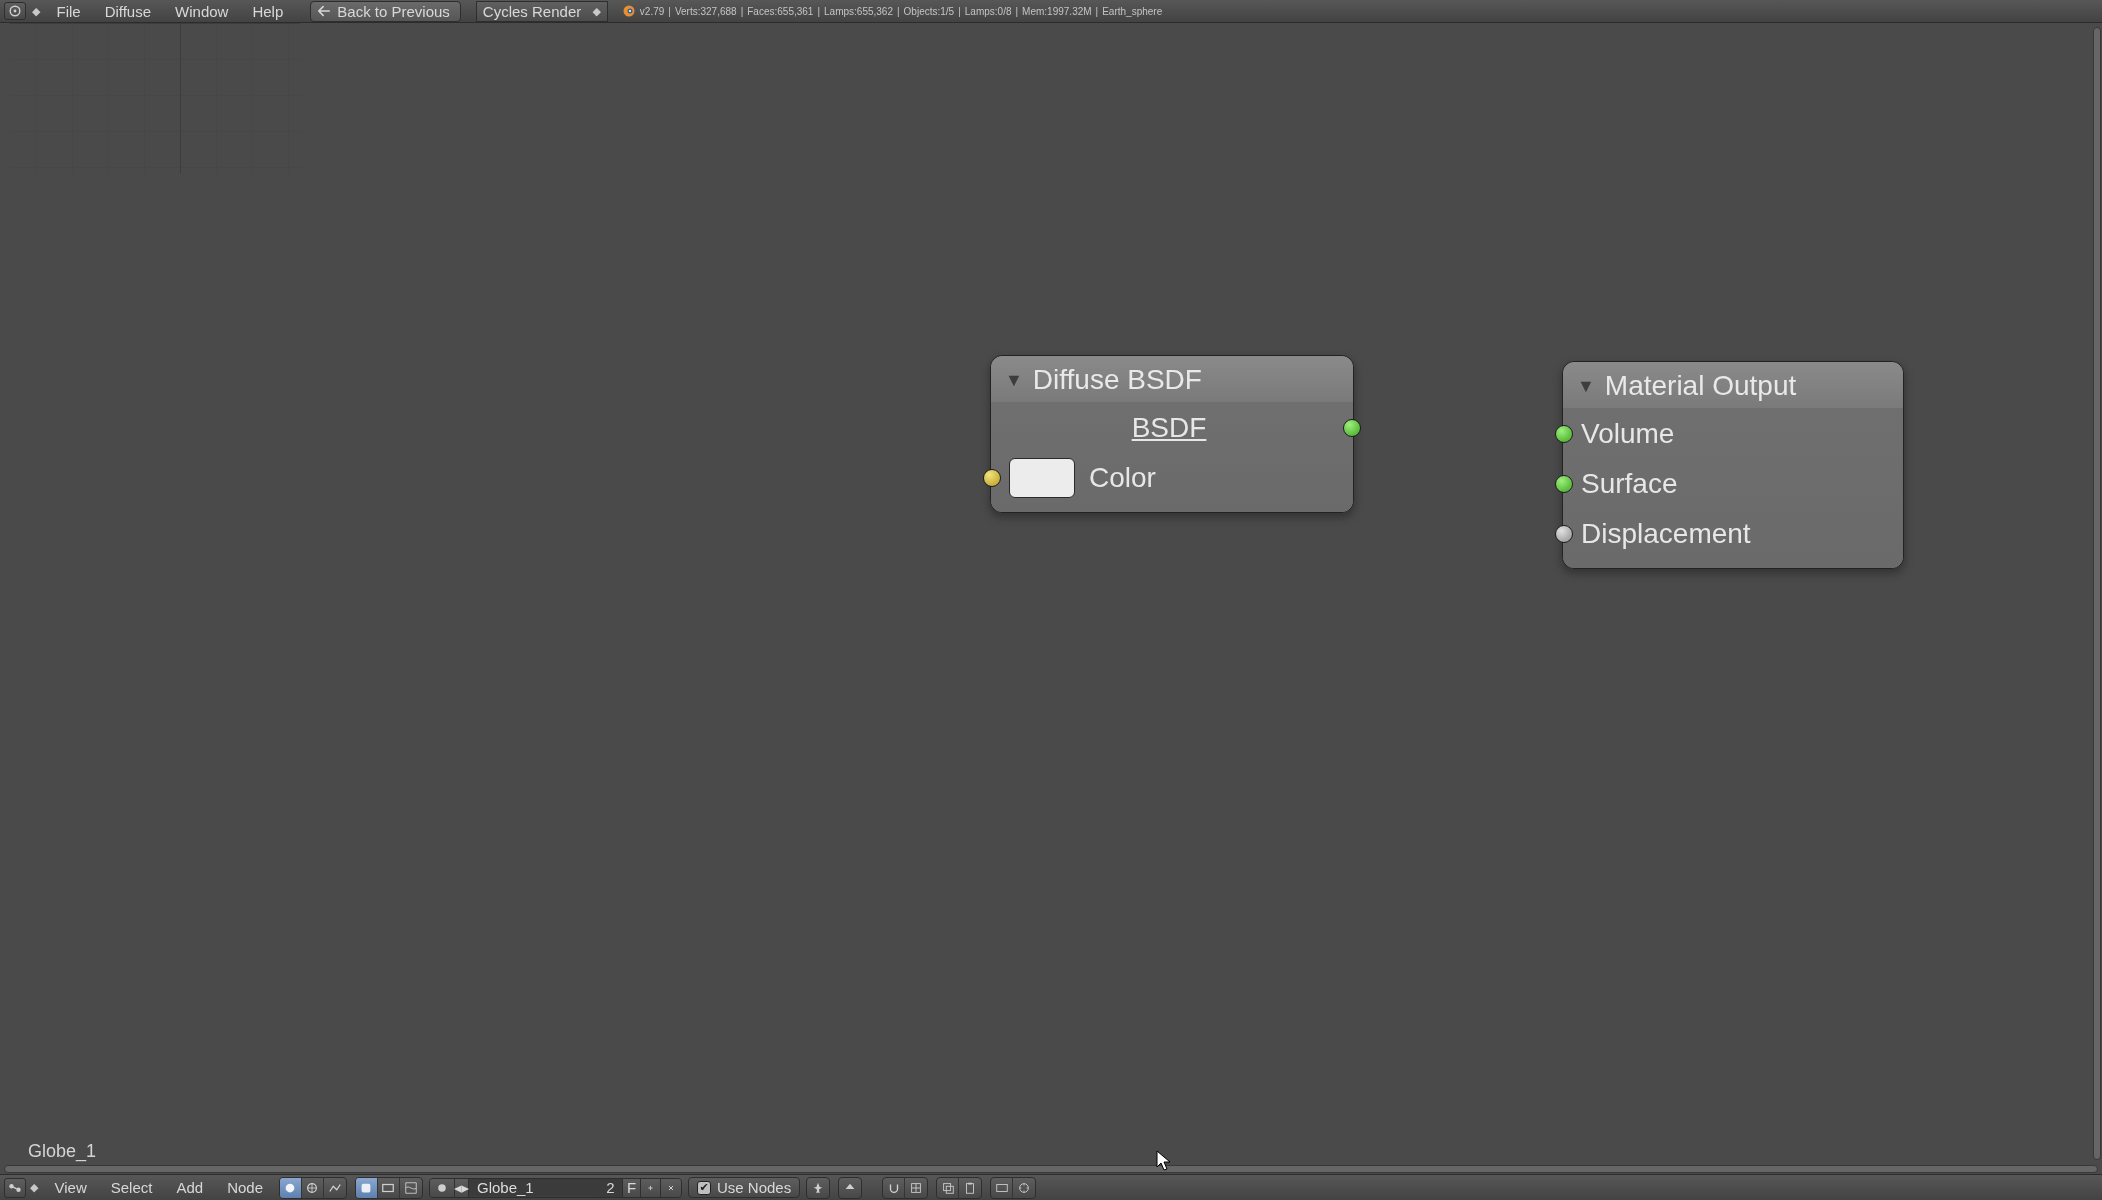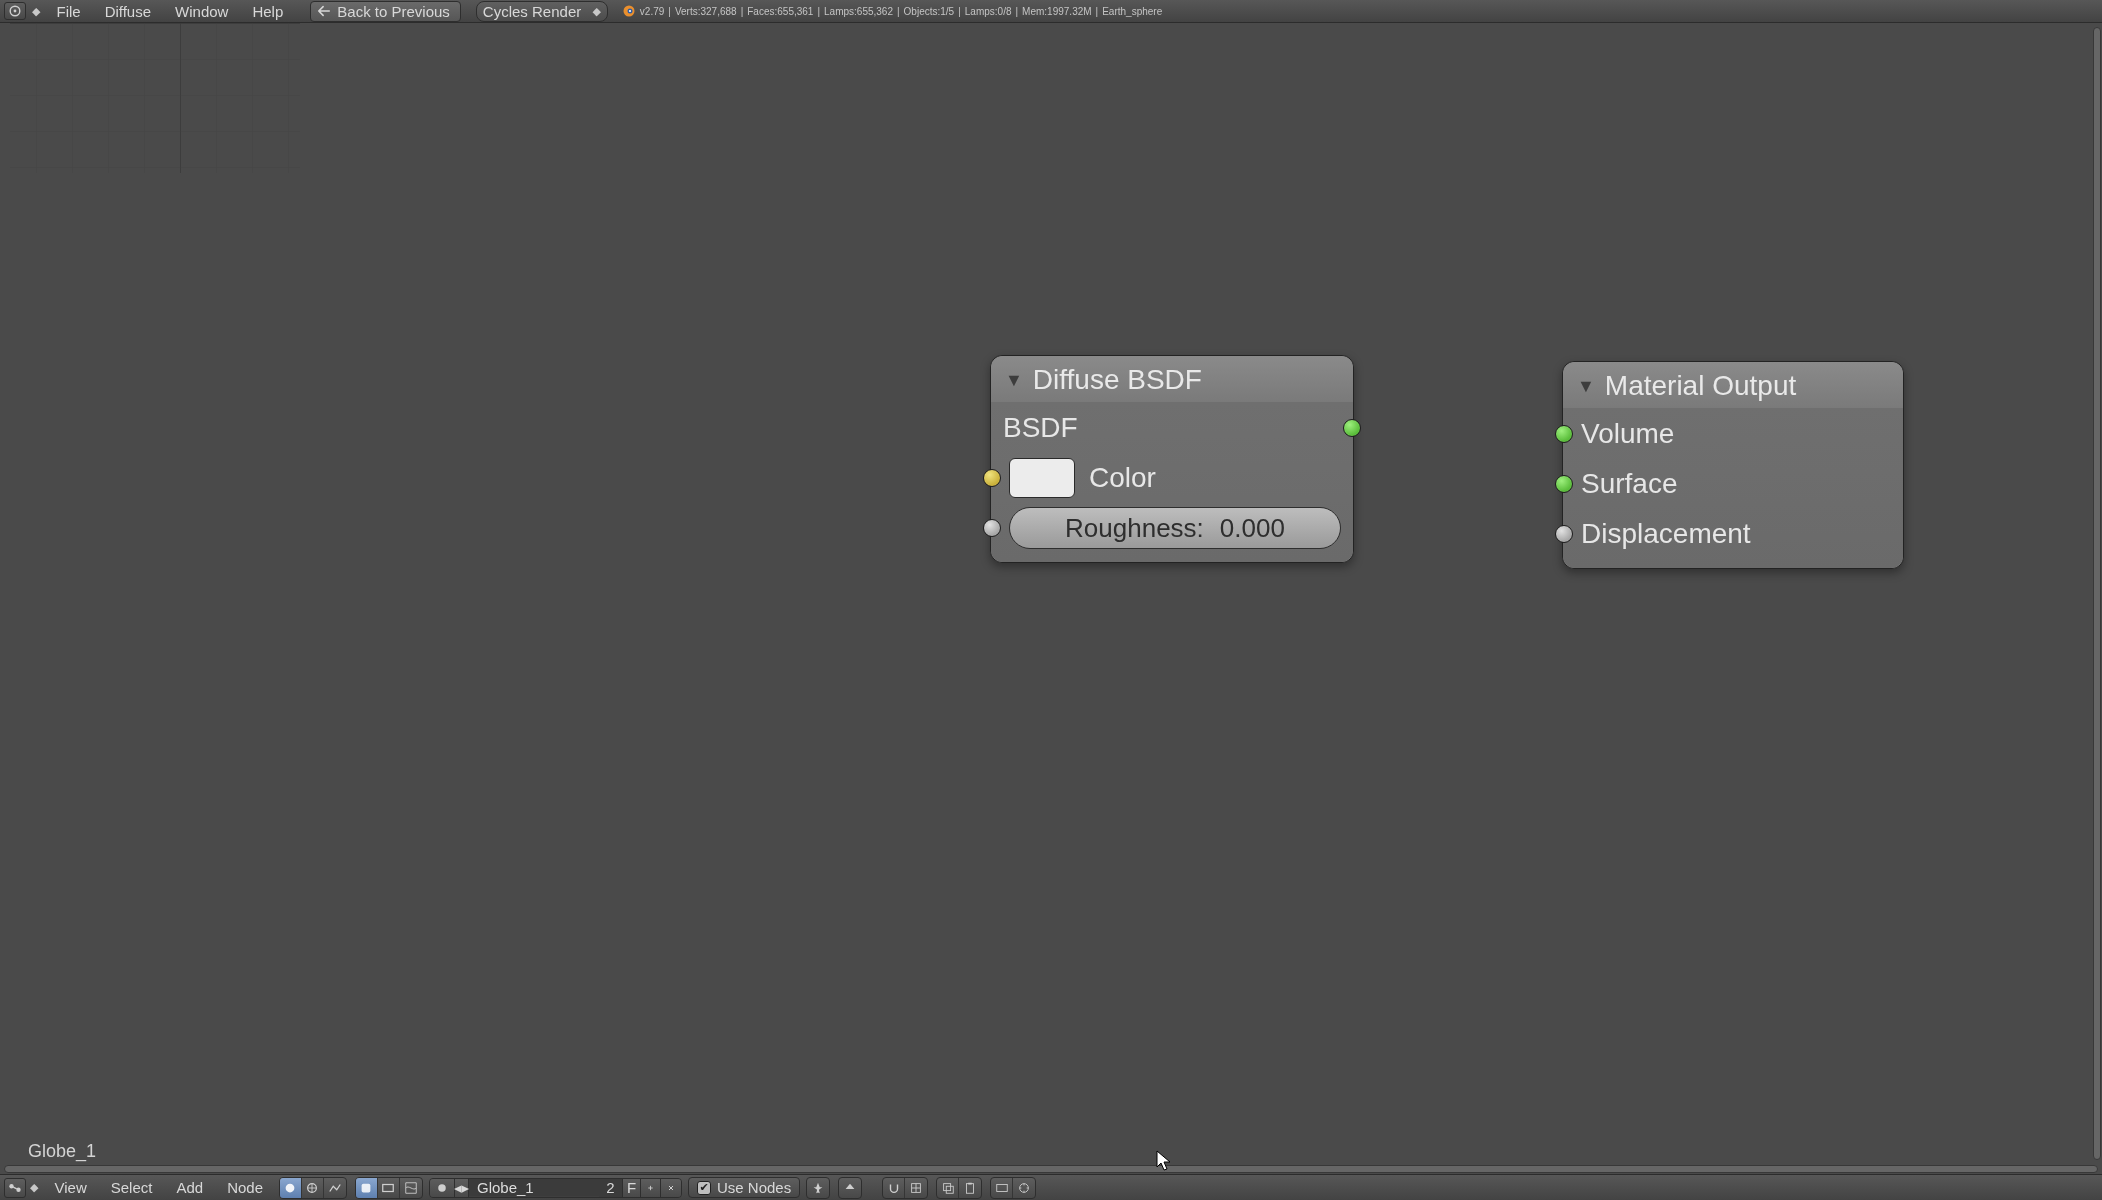--- a/index.html
+++ b/index.html
@@ -54,21 +54,21 @@
     background: linear-gradient(#6a6a6a,#565656);
     border-radius: 4px;
     padding: 1px 10px 1px 6px;
     margin: 0 15px;
   }
   .engine-select {
     display: inline-flex; align-items: center; justify-content: space-between;
     width: 132px;
     border: 1px solid #2e2e2e;
     background: linear-gradient(#606060,#4c4c4c);
-    border-radius: 8px;
+    border-radius: 0;
     padding: 1px 6px;
     margin-right: 8px;
   }
   .engine-select .chev { font-size: 11px; color:#c8c8c8; }
   .stats { font-size: 10px; color: #c4c4c4; display: inline-flex; align-items:center; gap:4px; padding-left:4px;}
   .stats .blender-icon { width:16px;height:16px; }
   .small-arrow-tab {
     position: absolute;
     left: 0; top: 23px;
     width: 14px; height: 44px;
@@ -141,21 +141,21 @@
     display: flex; flex-direction: column; gap: 6px;
     background: linear-gradient(#6f6f6f,#6a6a6a);
     border-bottom-left-radius: 12px; border-bottom-right-radius: 12px;
   }
   .row {
     display:flex; align-items:center; gap: 14px;
     min-height: 44px;
     font-size: 28px;
     position:relative;
   }
-  .row.out { justify-content:flex-start; padding-right:6px; }
+  .row.out { justify-content:center; padding-right:6px;text-decoration:underline; }
   .row.in { justify-content:flex-start; padding-left:6px; }
   .socket {
     position:absolute;
     width:18px; height:18px; border-radius:50%;
     border:1px solid #1e1e1e;
     box-shadow: 0 0 0 1px rgba(255,255,255,.07) inset;
   }
   .socket.out { right:-20px; }
   .socket.in  { left:-20px; }
   .socket.green  { background: radial-gradient(circle at 35% 30%, #9ef07e, #3aa51a); }
@@ -334,27 +334,20 @@
     </div>
     <div class="body">
       <div class="row out">
         <span>BSDF</span>
         <span class="socket out green"></span>
       </div>
       <div class="row in">
         <span class="socket in yellow"></span>
         <span class="color-swatch"></span>
         <span>Color</span>
-      </div>
-      <div class="row in">
-        <span class="socket in gray"></span>
-        <div class="value-field">
-          <span>Roughness:</span>
-          <span>0.000</span>
-        </div>
       </div>
     </div>
   </div>
 
   <div class="node" style="left:1562px; top:338px; width:342px;">
     <div class="hdr">
       <span class="tri">▼</span>
       <span>Material Output</span>
     </div>
     <div class="body">

